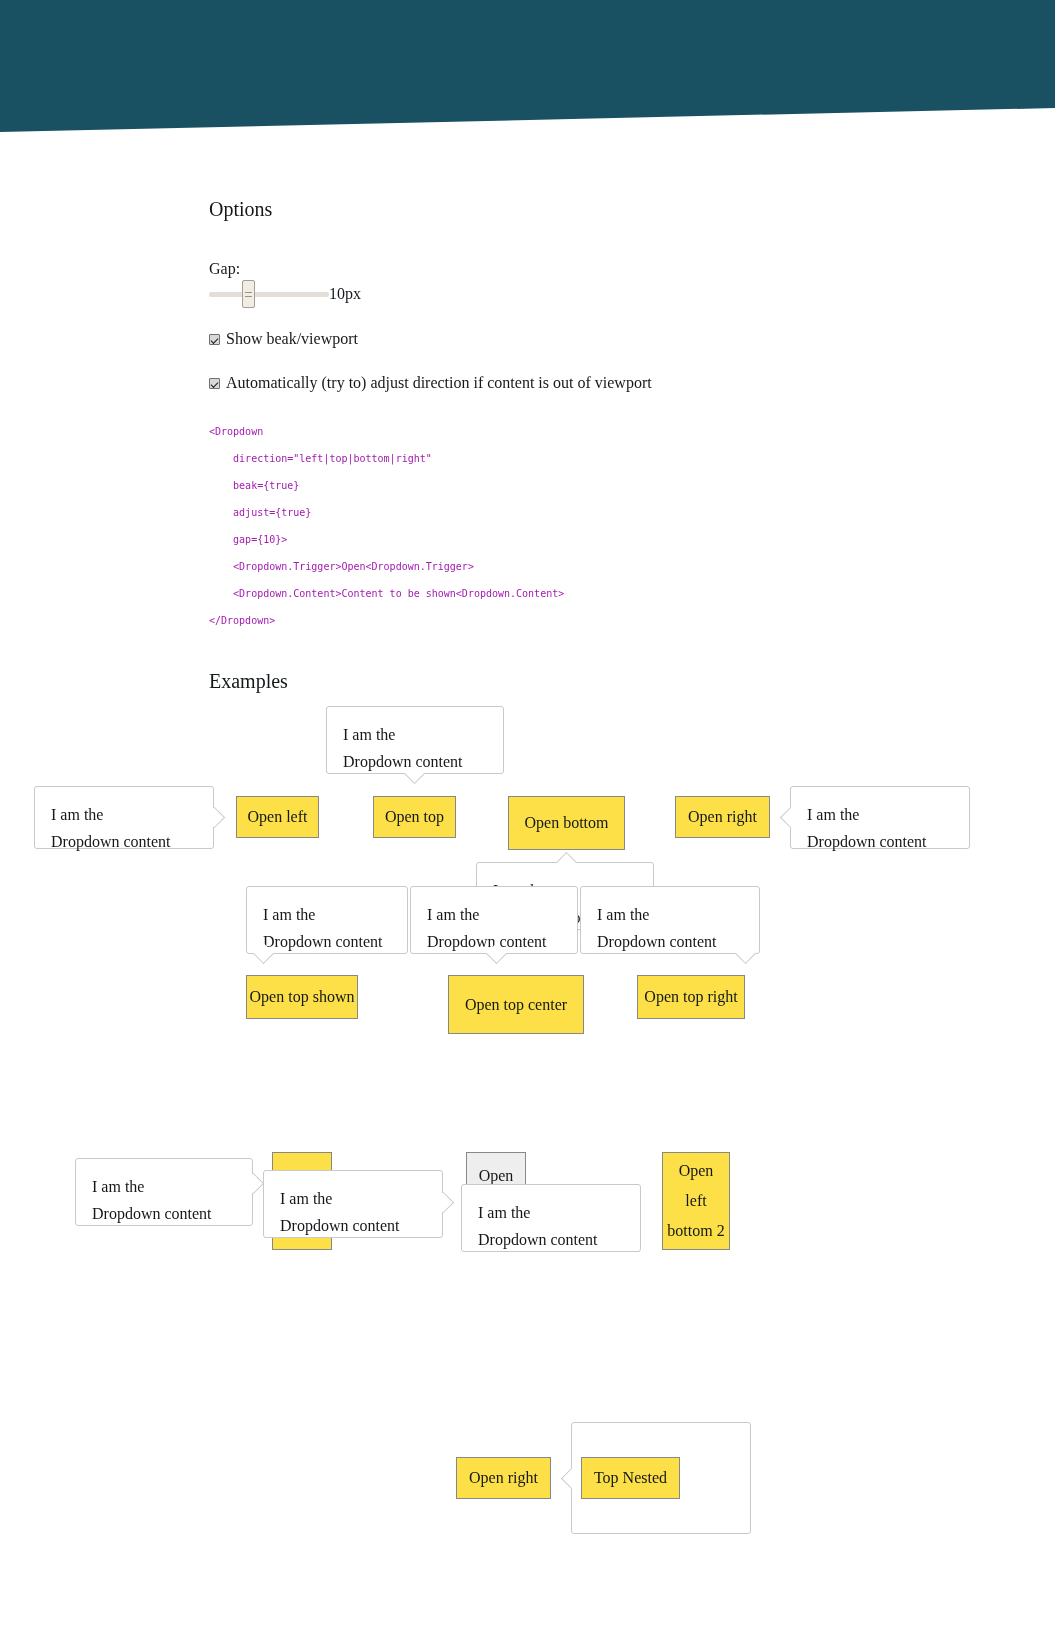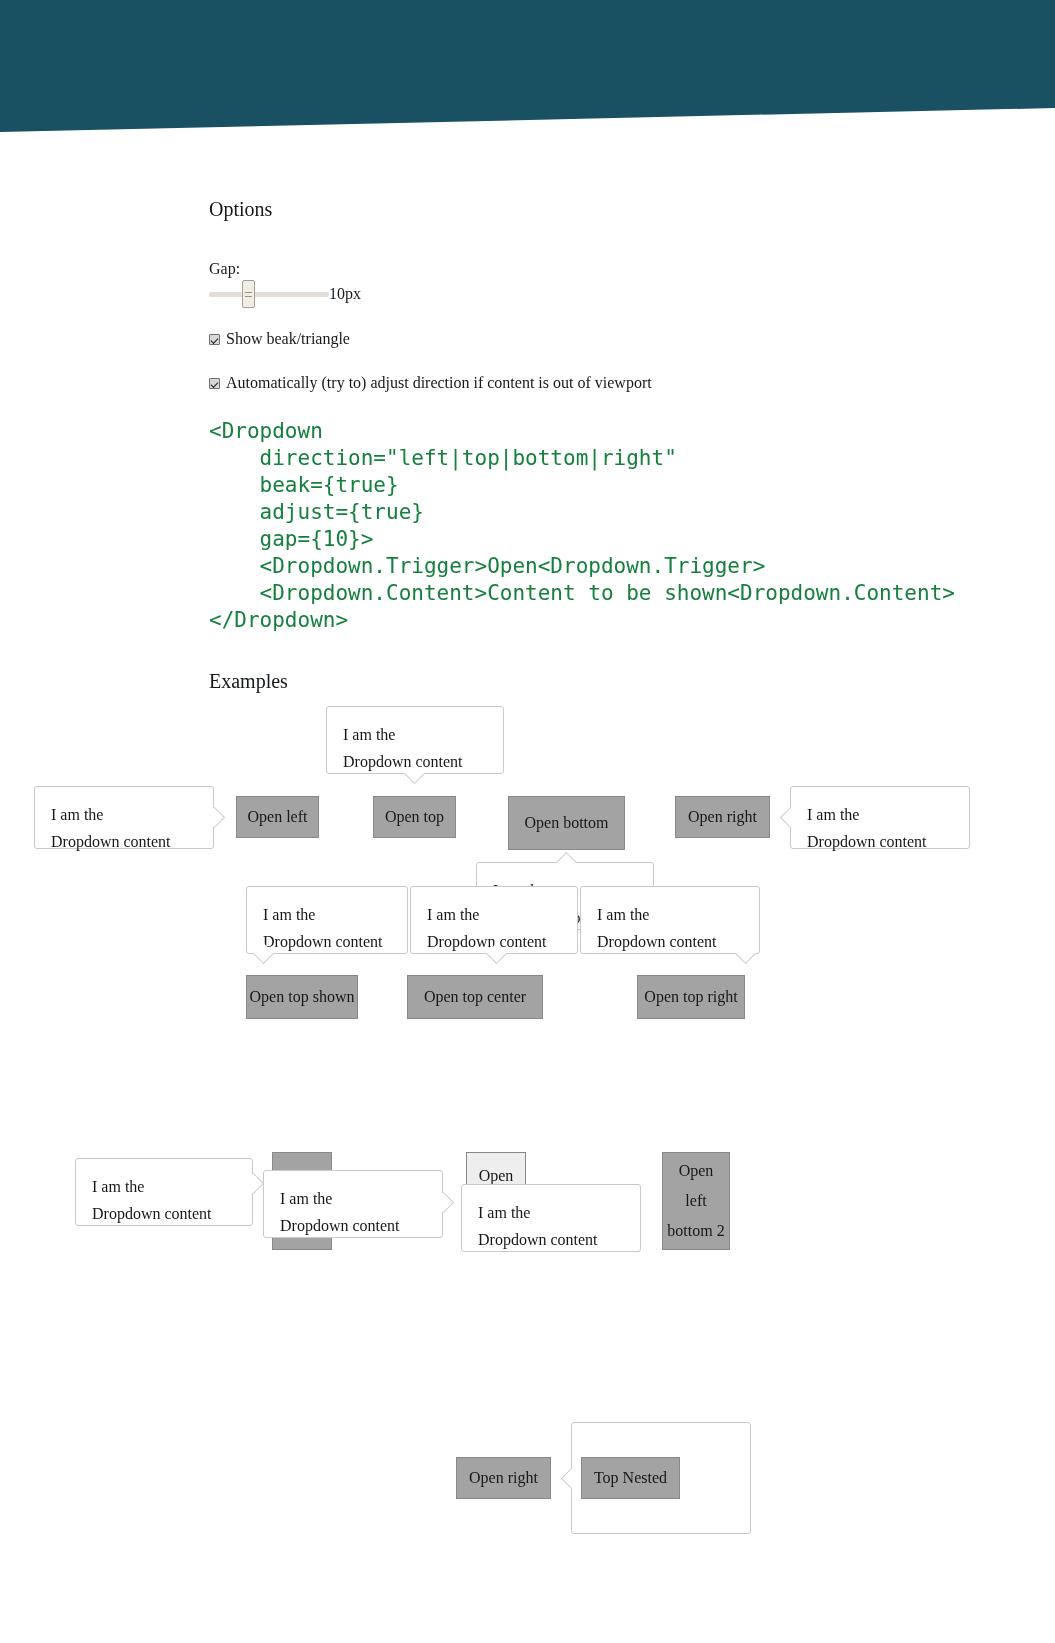--- a/index.html
+++ b/index.html
@@ -101,30 +101,30 @@
     width:6px; height:3px;
     border-left:1.4px solid #1a1a1a;
     border-bottom:1.4px solid #1a1a1a;
     transform:rotate(-45deg);
   }
 
   
   .code{
     position:absolute; left:209px; top:418px;
     font-family:"DejaVu Sans Mono","Liberation Mono",monospace;
-    font-size:21px;
+    font-size:10px;
     line-height:27px;
     white-space:pre;
-    color:#15803d;
+    color:#a21caf;
   }
 
   
   .trigger{
     position:absolute;
-    background:#a3a3a3;
+    background:#fde047;
     border:1px solid #888888;
     font-family:"Liberation Serif", serif;
     font-size:16px;
     color:#15181b;
     display:flex; align-items:center; justify-content:center;
     text-align:center;
     line-height:26px;
     z-index:20;
   }
   .panel{
@@ -167,21 +167,21 @@
 
   <div class="slider-row">
     <div class="slider-track">
       <div class="slider-thumb"></div>
     </div>
     <span class="slider-value">10px</span>
   </div>
 
   <label class="check-row" id="chk-beak">
     <span class="cbox"></span>
-    <span>Show beak/triangle</span>
+    <span>Show beak/viewport</span>
   </label>
 
   <label class="check-row" id="chk-adjust">
     <span class="cbox"></span>
     <span>Automatically (try to) adjust direction if content is out of viewport</span>
   </label>
 
   <div class="code">&lt;Dropdown
     direction="left|top|bottom|right"
     beak={true}
@@ -226,21 +226,21 @@
     <span class="ln">Dropdown content</span>
   </div>
   <div class="beak down" style="left:256px; top:946px; z-index:12;"></div>
   <div class="trigger" style="left:246px; top:975px; width:112px; height:44px;">Open top shown</div>
 
   <div class="panel" style="left:410px; top:886px; width:168px; height:68px; z-index:9;">
     <span class="ln">I am the</span>
     <span class="ln">Dropdown content</span>
   </div>
   <div class="beak down" style="left:489px; top:946px; z-index:12;"></div>
-  <div class="trigger" style="left:407px; top:975px; width:136px; height:44px;">Open top center</div>
+  <div class="trigger" style="left:448px; top:975px; width:136px; height:59px;">Open top center</div>
 
   <div class="panel" style="left:580px; top:886px; width:180px; height:68px; z-index:9;">
     <span class="ln">I am the</span>
     <span class="ln">Dropdown content</span>
   </div>
   <div class="beak down" style="left:738px; top:946px; z-index:12;"></div>
   <div class="trigger" style="left:637px; top:975px; width:108px; height:44px;">Open top right</div>
 
   <div class="panel" style="left:75px; top:1158px; width:178px; height:68px;">
     <span class="ln">I am the</span>

